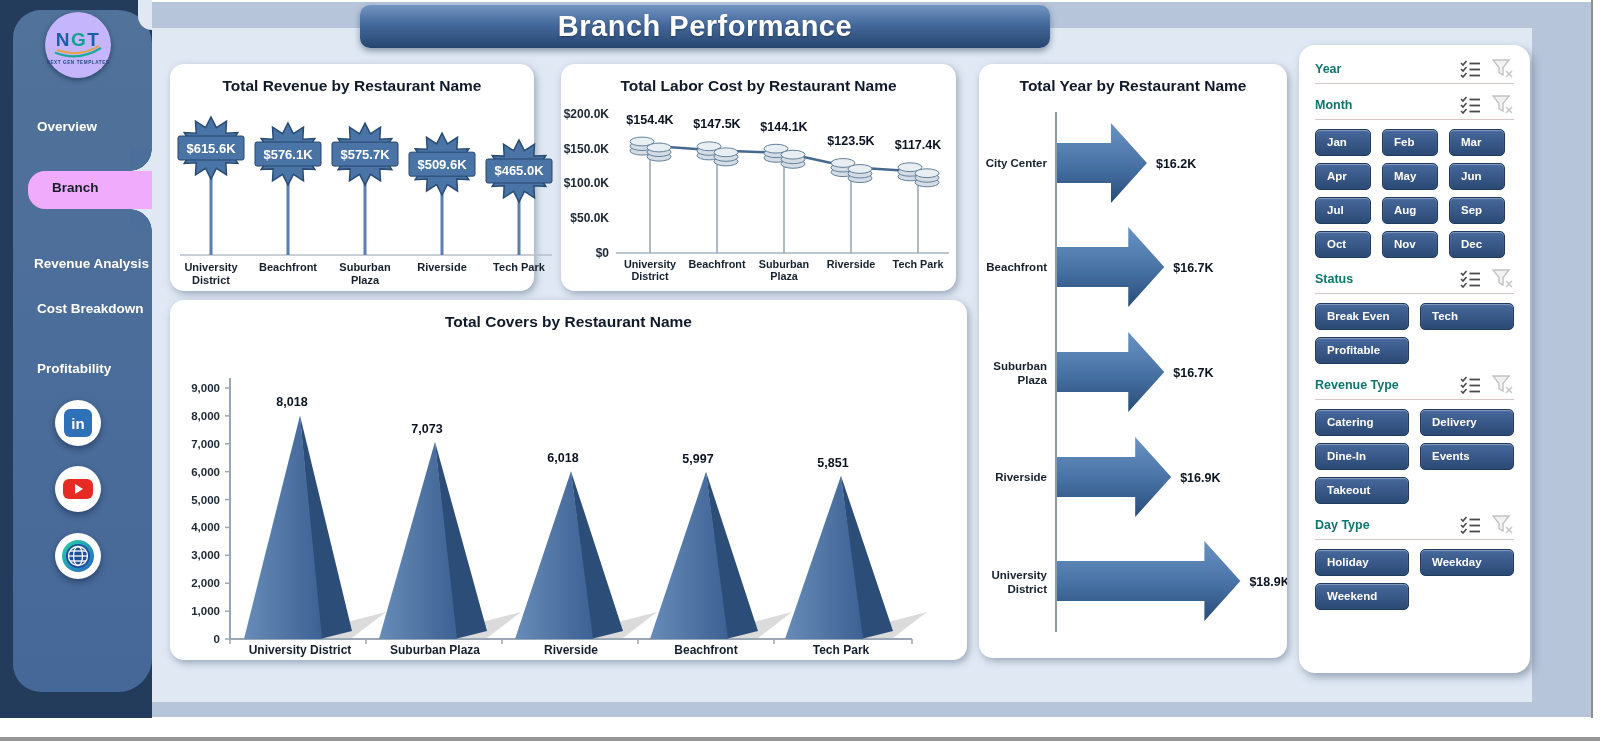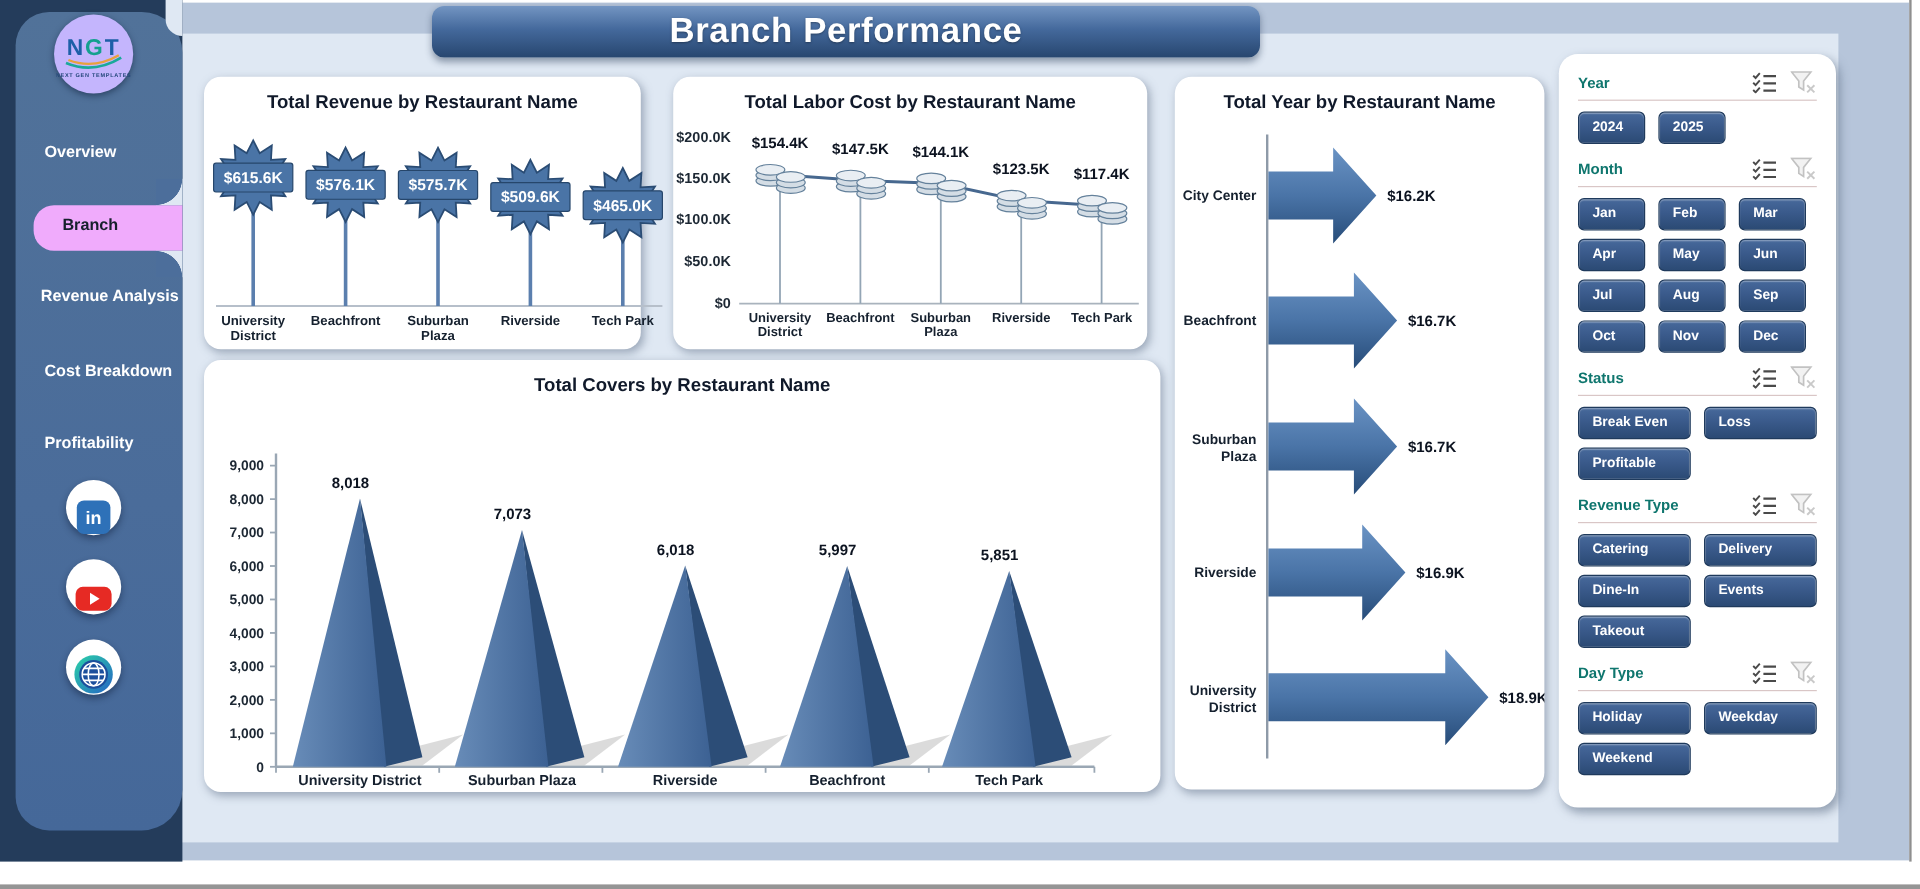--- a/index.html
+++ b/index.html
@@ -14,21 +14,21 @@
 
   
   .sidebar{position:absolute;left:0;top:0;width:152px;height:718px;background:#243c5b;z-index:5;}
   .sidebar-panel{position:absolute;left:13px;top:10px;width:139px;height:682px;background:linear-gradient(180deg,#517299 0%,#4a6c9a 60%,#456899 100%);border-radius:28px 34px 34px 28px;}
   .corner-patch{position:absolute;right:0;top:0;width:14px;height:30px;background:#dfe8f3;border-bottom-left-radius:18px;}
   .logo-wrap{position:absolute;left:45px;top:12px;width:66px;height:66px;border-radius:50%;background:#c4b5fd;box-shadow:0 2px 5px rgba(10,25,50,.5);display:flex;align-items:center;justify-content:center;}
   .nav-item{position:absolute;left:13px;width:139px;height:28px;line-height:28px;color:#fff;font-weight:700;font-size:13.5px;padding-left:24px;box-sizing:border-box;cursor:pointer;}
   .nav-item.active{left:28px;width:124px;height:38px;line-height:34px;background:#f0abfc;color:#16202c;border-radius:17px 0 0 17px;}
   .nav-item.active::before{content:"";position:absolute;right:0;top:-22px;width:22px;height:22px;background:radial-gradient(circle at 0 0,#4c6e9b 21.5px,#dfe8f3 22px);}
   .nav-item.active::after{content:"";position:absolute;right:0;bottom:-22px;width:22px;height:22px;background:radial-gradient(circle at 0 100%,#4c6e9b 21.5px,#dfe8f3 22px);}
-  .social-btn{position:absolute;left:55px;width:46px;height:46px;border-radius:50%;background:#fff;box-shadow:0 3px 6px rgba(10,25,50,.45);display:flex;align-items:flex-end;justify-content:center;cursor:pointer;}
+  .social-btn{position:absolute;left:55px;width:46px;height:46px;border-radius:50%;background:#fff;box-shadow:0 3px 6px rgba(10,25,50,.45);display:flex;align-items:center;justify-content:center;cursor:pointer;}
 
   
   .titlebar{position:absolute;left:360px;top:5px;width:690px;height:43px;border-radius:10px;background:linear-gradient(180deg,#7395c2 0%,#44699c 45%,#27466f 100%);box-shadow:0 3px 6px rgba(30,50,80,.45);display:flex;align-items:center;justify-content:center;z-index:6;}
   .titlebar span{color:#fff;font-size:29px;font-weight:700;letter-spacing:.5px;text-shadow:0 1px 2px rgba(0,0,0,.35);}
 
   
   .card{position:absolute;background:#fff;border-radius:14px;box-shadow:2px 3px 7px rgba(90,105,130,.5);z-index:4;}
   .chart-title{position:absolute;left:0;right:0;top:13px;text-align:center;font-size:15.5px;font-weight:700;color:#10192a;z-index:2;}
   .chart-svg{position:absolute;left:0;top:0;}
   svg text{font-family:"Liberation Sans",sans-serif;}
@@ -62,21 +62,21 @@
       <svg width="62" height="62" viewBox="0 0 62 62">
         <text x="31" y="32" text-anchor="middle" font-size="19" font-weight="bold" letter-spacing="1.5"><tspan fill="#1d5fa8">N</tspan><tspan fill="#13a08e">G</tspan><tspan fill="#1d5fa8">T</tspan></text>
         <path d="M10 36 Q 31 44 52 32" stroke="#e8a13c" stroke-width="2" fill="none"></path>
         <path d="M8 38.5 Q 31 48 54 34" stroke="#1ba99a" stroke-width="2.2" fill="none"></path>
         <text id="logo-subtext" x="31" y="50" text-anchor="middle" font-size="4.6" font-weight="bold" letter-spacing=".6" fill="#23477a">NEXT GEN TEMPLATES</text>
       </svg>
     </div>
     <nav id="sidebar-nav">
         <div class="nav-item" style="top: 113px;">Overview</div>
         <div class="nav-item active" style="top: 171px;">Branch</div>
-        <div class="nav-item" style="top: 233px; padding-left: 21px;">Revenue Analysis</div>
+        <div class="nav-item" style="top: 250px; padding-left: 21px;">Revenue Analysis</div>
         <div class="nav-item" style="top: 295px;">Cost Breakdown</div>
         <div class="nav-item" style="top: 355px;">Profitability</div>
       </nav>
     <div id="sidebar-social">
         <div class="social-btn" style="top: 400px;">
           <svg width="30" height="30" viewBox="0 0 30 30">
             <rect x="1" y="1" width="28" height="28" rx="6" fill="#2e71b8"></rect>
             <text x="15" y="21" text-anchor="middle" font-size="15" font-weight="bold" fill="#fff">in</text>
           </svg>
         </div>
@@ -346,24 +346,20 @@
             <path d="M1 15 l2 2 l3.5 -4" fill="none" stroke="#4a4a4a" stroke-width="1.6"></path>
             <line x1="9.5" y1="15.5" x2="20" y2="15.5" stroke="#4a4a4a" stroke-width="1.8"></line>
           </svg>
           <svg class="ico" width="22" height="20" viewBox="0 0 22 20">
             <polygon points="1,1 17,1 11,8.5 11,16 7,13.5 7,8.5" fill="#f2f2f2" stroke="#c2c2c2" stroke-width="1.4"></polygon>
             <line x1="14" y1="12" x2="20" y2="18" stroke="#c9c9c9" stroke-width="1.6"></line>
             <line x1="20" y1="12" x2="14" y2="18" stroke="#c9c9c9" stroke-width="1.6"></line>
           </svg>
         </div>
         <div class="filter-rule"></div>
-        <div class="slicer-grid">
-          <div class="slicer-btn w3">2024</div>
-          <div class="slicer-btn w3">2025</div>
-        </div>
       </div>
       <div class="filter-section">
         <div class="filter-head">
           <div class="filter-label">Month</div>
           <svg class="ico" width="22" height="18" viewBox="0 0 22 18">
             <path d="M1 3 l2 2 l3.5 -4" fill="none" stroke="#4a4a4a" stroke-width="1.6"></path>
             <line x1="9.5" y1="3.5" x2="20" y2="3.5" stroke="#4a4a4a" stroke-width="1.8"></line>
             <path d="M1 9 l2 2 l3.5 -4" fill="none" stroke="#4a4a4a" stroke-width="1.6"></path>
             <line x1="9.5" y1="9.5" x2="20" y2="9.5" stroke="#4a4a4a" stroke-width="1.8"></line>
             <path d="M1 15 l2 2 l3.5 -4" fill="none" stroke="#4a4a4a" stroke-width="1.6"></path>
@@ -404,21 +400,21 @@
           </svg>
           <svg class="ico" width="22" height="20" viewBox="0 0 22 20">
             <polygon points="1,1 17,1 11,8.5 11,16 7,13.5 7,8.5" fill="#f2f2f2" stroke="#c2c2c2" stroke-width="1.4"></polygon>
             <line x1="14" y1="12" x2="20" y2="18" stroke="#c9c9c9" stroke-width="1.6"></line>
             <line x1="20" y1="12" x2="14" y2="18" stroke="#c9c9c9" stroke-width="1.6"></line>
           </svg>
         </div>
         <div class="filter-rule"></div>
         <div class="slicer-grid">
           <div class="slicer-btn w2">Break Even</div>
-          <div class="slicer-btn w2">Loss</div>
+          <div class="slicer-btn w2">Tech</div>
           <div class="slicer-btn w2">Profitable</div>
         </div>
       </div>
       <div class="filter-section">
         <div class="filter-head">
           <div class="filter-label">Revenue Type</div>
           <svg class="ico" width="22" height="18" viewBox="0 0 22 18">
             <path d="M1 3 l2 2 l3.5 -4" fill="none" stroke="#4a4a4a" stroke-width="1.6"></path>
             <line x1="9.5" y1="3.5" x2="20" y2="3.5" stroke="#4a4a4a" stroke-width="1.8"></line>
             <path d="M1 9 l2 2 l3.5 -4" fill="none" stroke="#4a4a4a" stroke-width="1.6"></path>

